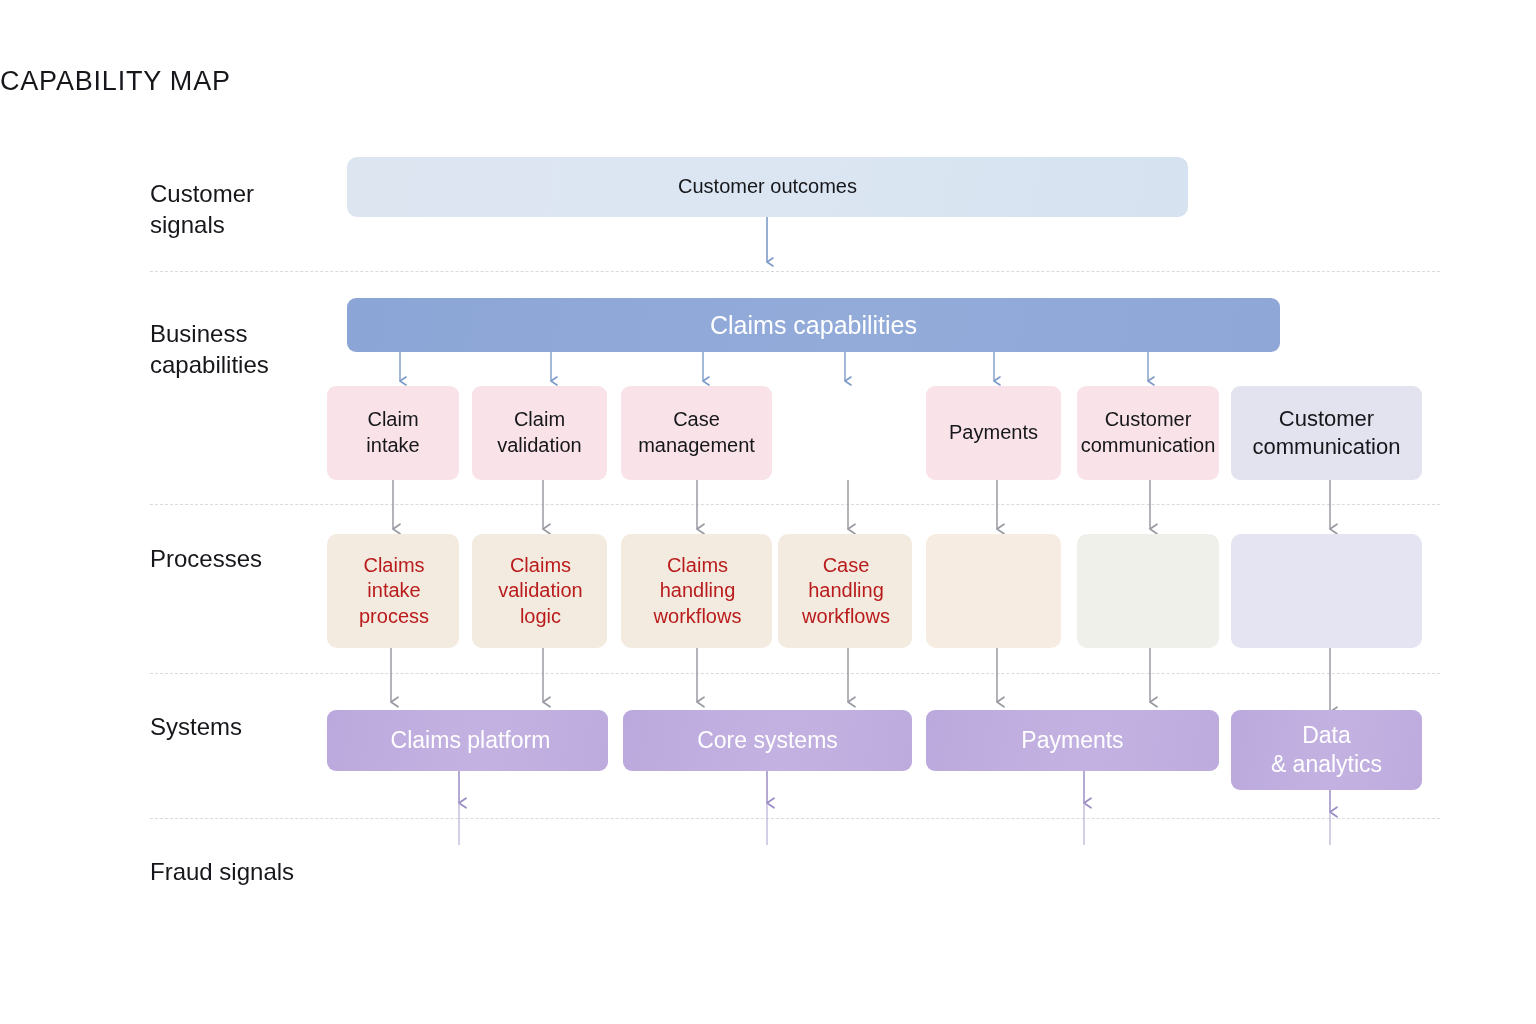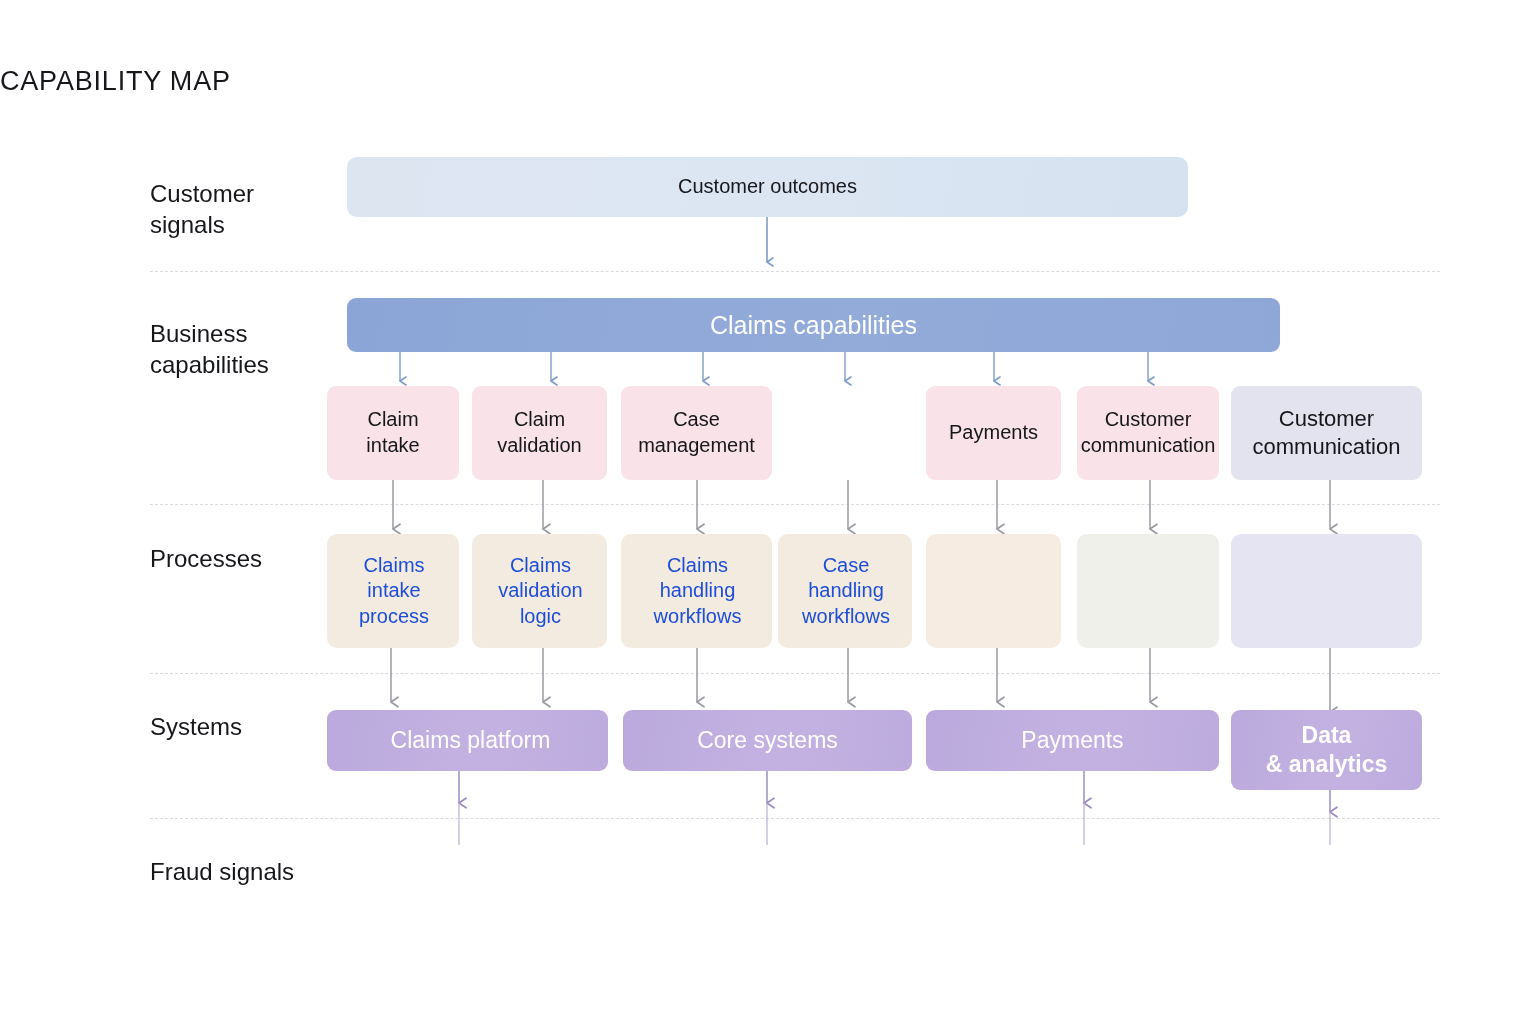--- a/index.html
+++ b/index.html
@@ -89,21 +89,21 @@
     color: #16171b;
     border-radius: 9px;
   }
   .cap-box.alt {
     background: #e3e2ef;
     font-size: 22px;
   }
   .proc-box {
     background: #f4ebe0;
     font-size: 20px;
-    color: #1d4ed8;
+    color: #b91c1c;
     border-radius: 10px;
     padding-left: 8px;
   }
   .proc-box.cream {
     background: #f6ece1;
   }
   .proc-box.pale {
     background: #eff0ea;
   }
   .proc-box.lav {
@@ -324,21 +324,21 @@
   </div>
 
   <div class="box sys-box" style="left:623px; top:710px; width:289px; height:61px;">
     <span>Core systems</span>
   </div>
 
   <div class="box sys-box" style="left:926px; top:710px; width:293px; height:61px;">
     <span>Payments</span>
   </div>
 
-  <div class="box sys-box" style="left:1231px; top:710px; width:191px; height:80px;font-weight:bold;">
+  <div class="box sys-box" style="left:1231px; top:710px; width:191px; height:80px;">
     <div>
       <div>Data</div>
       <div>&amp; analytics</div>
     </div>
   </div>
 
 
 </div>
 
 </body></html>

